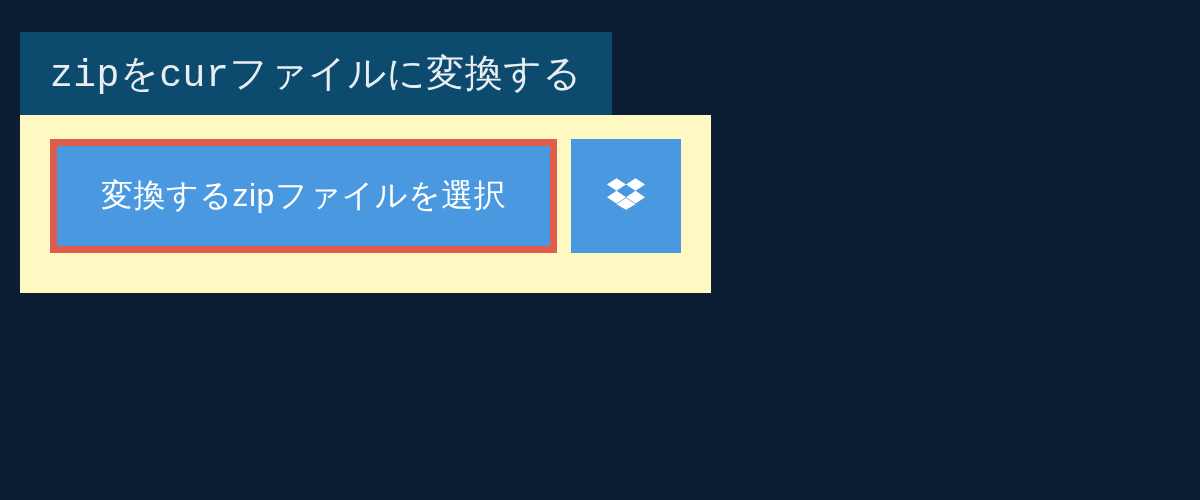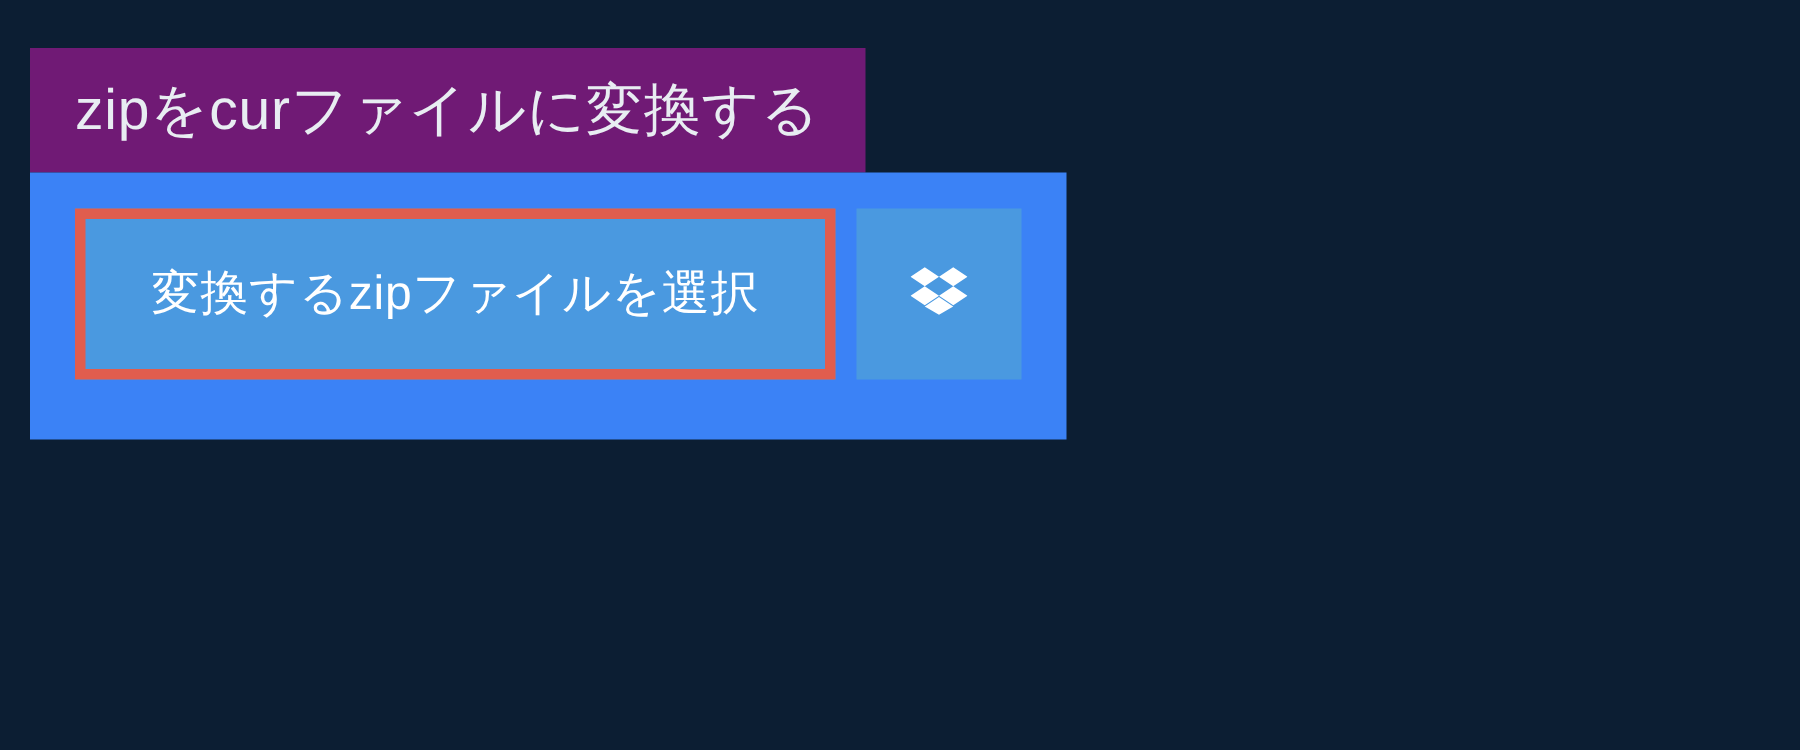--- a/index.html
+++ b/index.html
@@ -8,31 +8,32 @@
       box-sizing: border-box;
     }
     body {
       background-color: #0c1e33;
       font-family: -apple-system, BlinkMacSystemFont, "Segoe UI", "Hiragino Sans", "Meiryo", sans-serif;
       width: 1200px;
       height: 500px;
       overflow: hidden;
     }
     .panel {
-      background-color: #3b82f6;
+      background-color: #fef9c3;
       padding: 24px 30px 40px 30px;
       margin-left: 20px;
       width: fit-content;
     }
     .heading-wrap {
-      background-color: #701a75;
+      background-color: #0c4a6e;
       padding: 16px 30px 16px 30px;
       margin-left: 20px;
       margin-top: 32px;
       width: fit-content;
+      font-family: Liberation Mono, monospace;
     }
     .heading {
       color: #e8edf2;
       font-size: 38px;
       font-weight: 400;
       letter-spacing: 0.5px;
     }
     .button-row {
       display: flex;
       gap: 14px;

